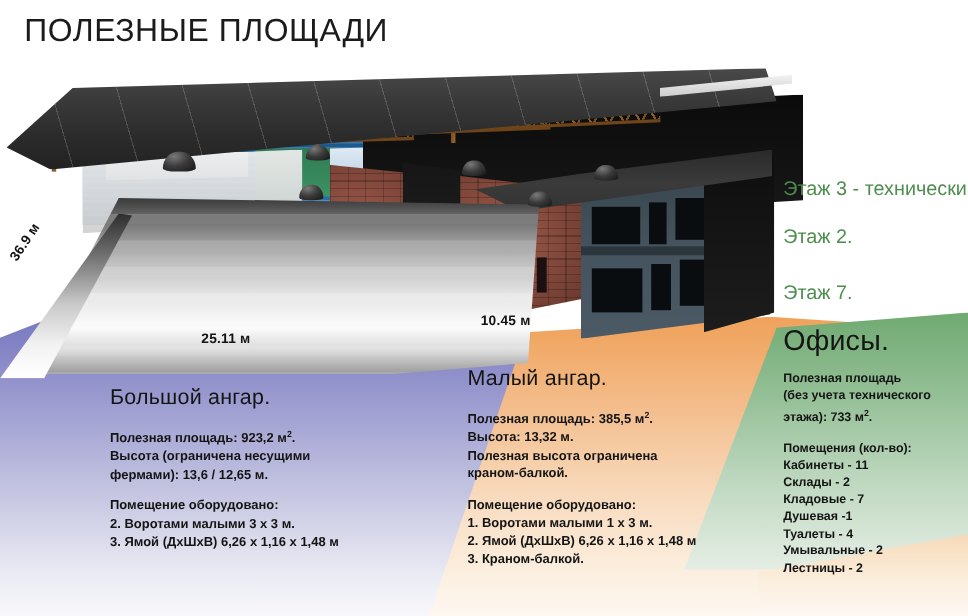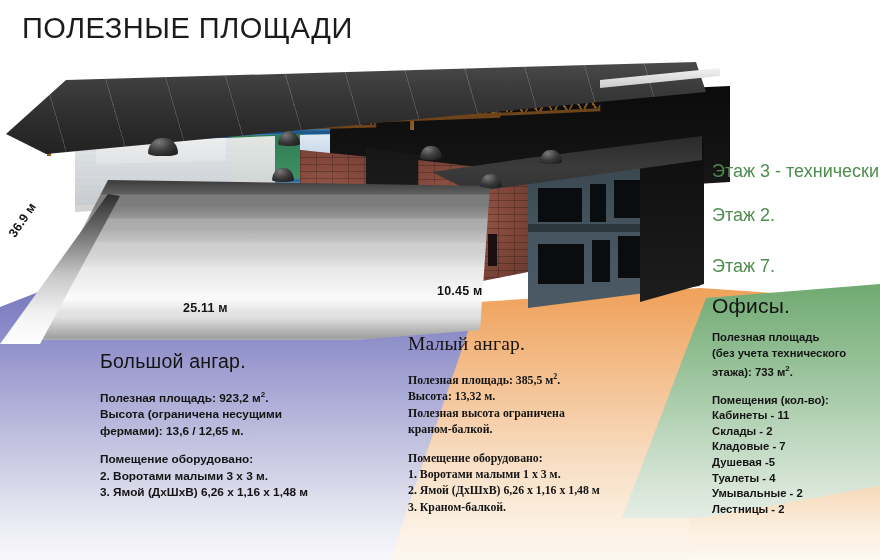--- a/index.html
+++ b/index.html
@@ -261,23 +261,23 @@
   .block .line {
     font-size: 11.8px;
     line-height: 16.4px;
     font-weight: 600;
     white-space: nowrap;
   }
   .block .gap { height: 12px; }
   sup { font-size: 8px; vertical-align: super; }
 
   #block-big    { left: 100px; top: 350px; }
-  #block-small  { left: 408px; top: 333px; font-family: Liberation Serif, serif; }
+  #block-small  { left: 425px; top: 333px; }
   #block-office { left: 712px; top: 294px; }
-  #block-office h2 { font-size: 21px; margin-bottom: 12px; }
+  #block-office h2 { font-size: 26px; margin-bottom: 12px; }
   #block-office .line { font-size: 11.3px; line-height: 15.6px; }
 </style>
 </head>
 <body>
 
 <div id="stage">
 
   <div class="wedge" id="wedge-purple"></div>
   <div class="wedge" id="wedge-orange"></div>
   <div class="wedge" id="wedge-green"></div>
@@ -383,19 +383,19 @@
   <div class="block" id="block-office">
     <h2>Офисы.</h2>
     <div class="line">Полезная площадь</div>
     <div class="line">(без учета технического</div>
     <div class="line">этажа): 733 м<sup>2</sup>.</div>
     <div class="gap"></div>
     <div class="line">Помещения (кол-во):</div>
     <div class="line">Кабинеты - 11</div>
     <div class="line">Склады - 2</div>
     <div class="line">Кладовые - 7</div>
-    <div class="line">Душевая -5</div>
+    <div class="line">Душевая -1</div>
     <div class="line">Туалеты - 4</div>
     <div class="line">Умывальные - 2</div>
     <div class="line">Лестницы - 2</div>
   </div>
 
 </div>
 
 </body></html>

